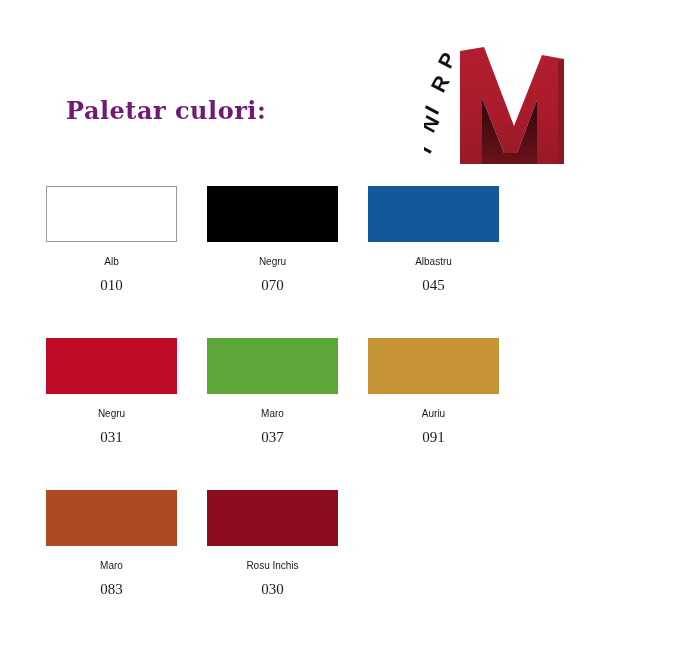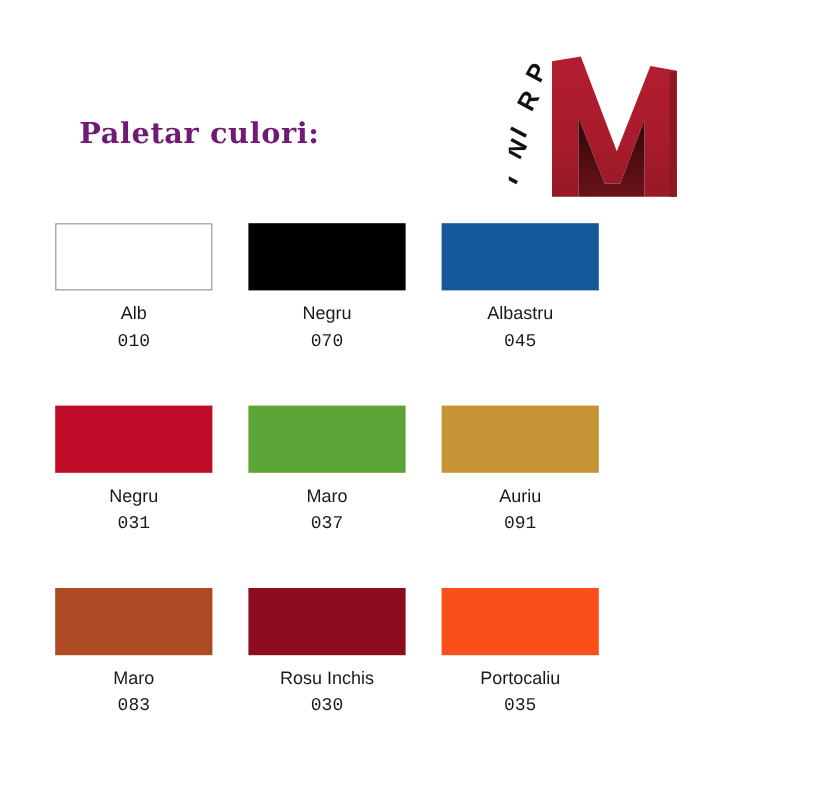--- a/index.html
+++ b/index.html
@@ -84,29 +84,29 @@
     width: 131px;
     height: 56px;
     box-sizing: border-box;
   }
   .swatch.bordered {
     border: 1px solid #9a9a9a;
   }
   .swatch-name {
     margin-top: 10px;
     font-family: "Liberation Sans", sans-serif;
-    font-size: 15px;
+    font-size: 10px;
     color: #1a1a1a;
     text-align: center;
     line-height: 20px;
     white-space: nowrap;
   }
   .swatch-code {
     margin-top: 3px;
-    font-family: Liberation Mono, monospace;
+    font-family: Liberation Serif, serif;
     font-size: 15px;
     color: #1a1a1a;
     text-align: center;
     line-height: 20px;
   }
 </style>
 </head>
 <body>
 
 <div id="page">
@@ -191,21 +191,16 @@
       <div class="palette-cell">
         <div class="swatch" style="background-color: rgb(173, 74, 35);"></div>
         <div class="swatch-name">Maro</div>
         <div class="swatch-code">083</div>
       </div>
       <div class="palette-cell">
         <div class="swatch" style="background-color: rgb(140, 14, 30);"></div>
         <div class="swatch-name">Rosu Inchis</div>
         <div class="swatch-code">030</div>
       </div>
-      <div class="palette-cell">
-        <div class="swatch" style="background-color: rgb(251, 78, 24);"></div>
-        <div class="swatch-name">Portocaliu</div>
-        <div class="swatch-code">035</div>
-      </div>
     </div>
 
   </div>
 </div>
 
 </body></html>

